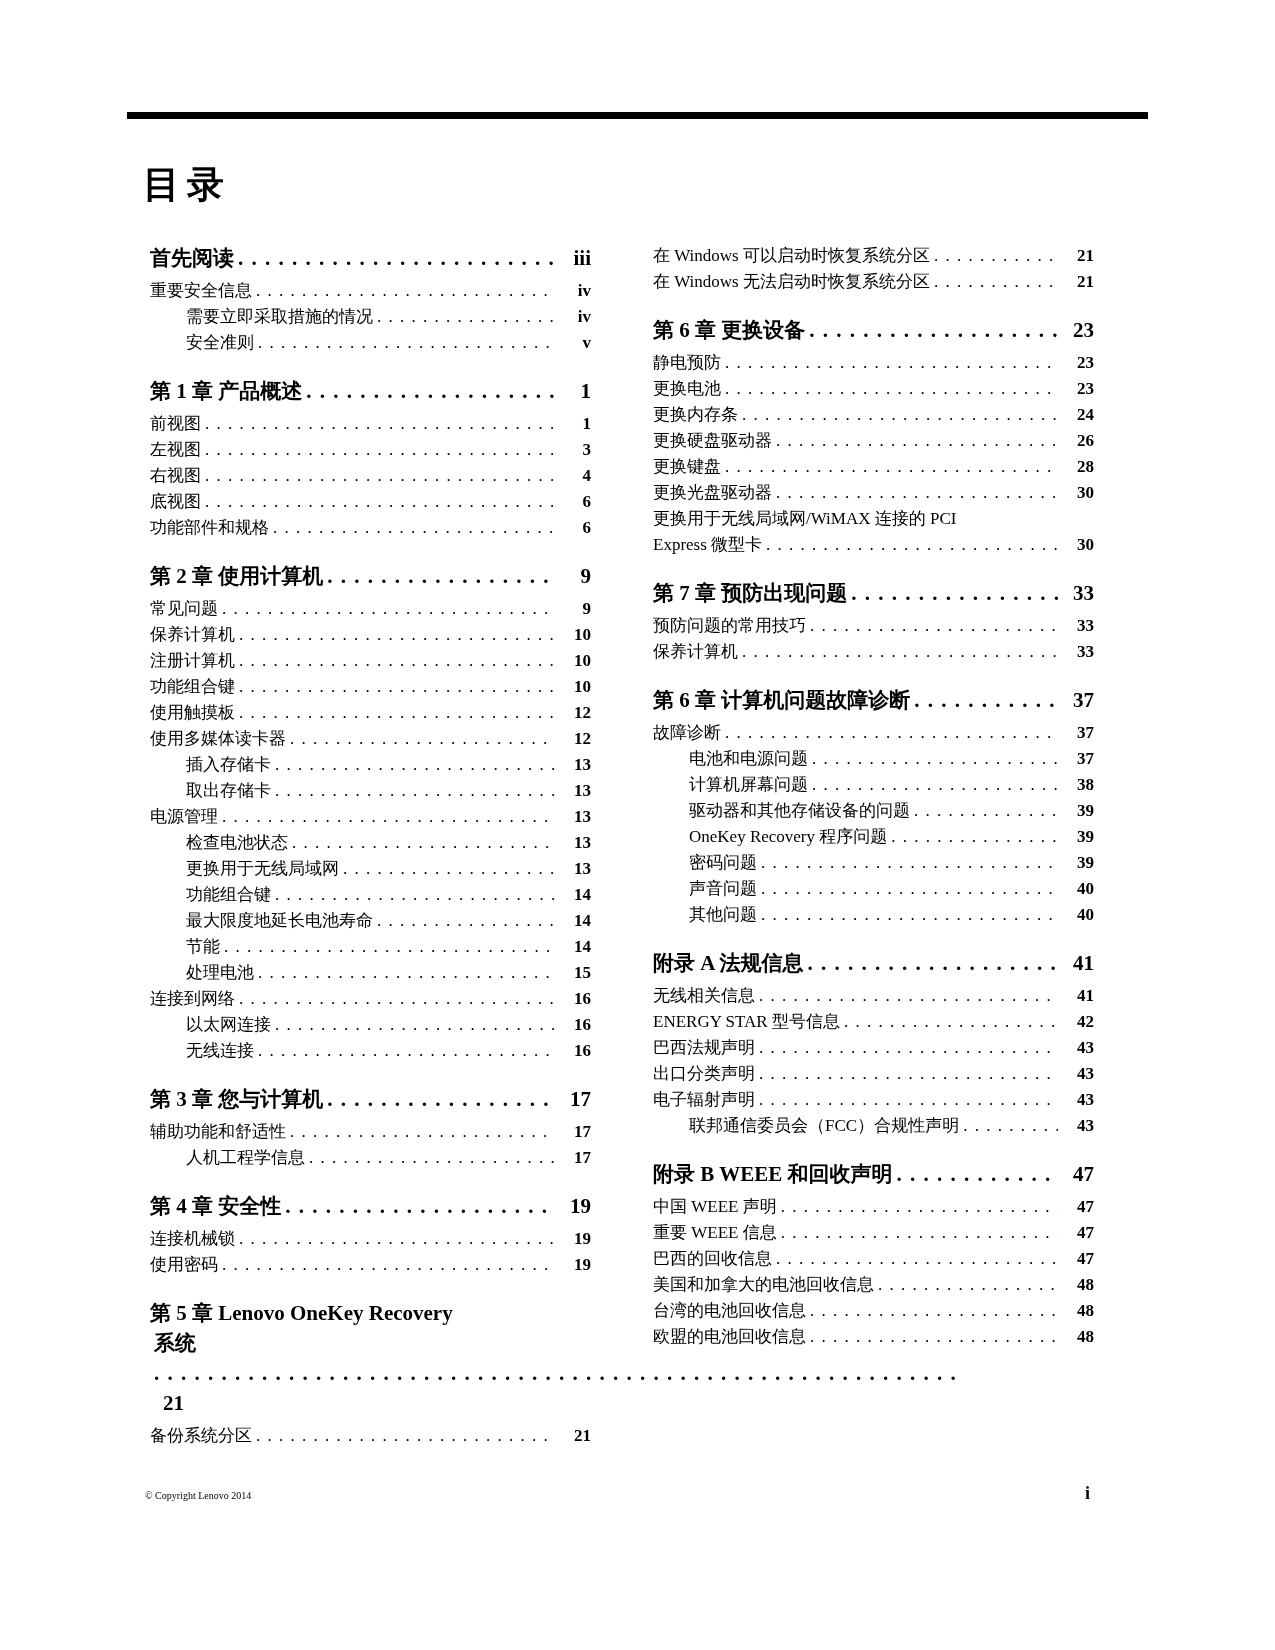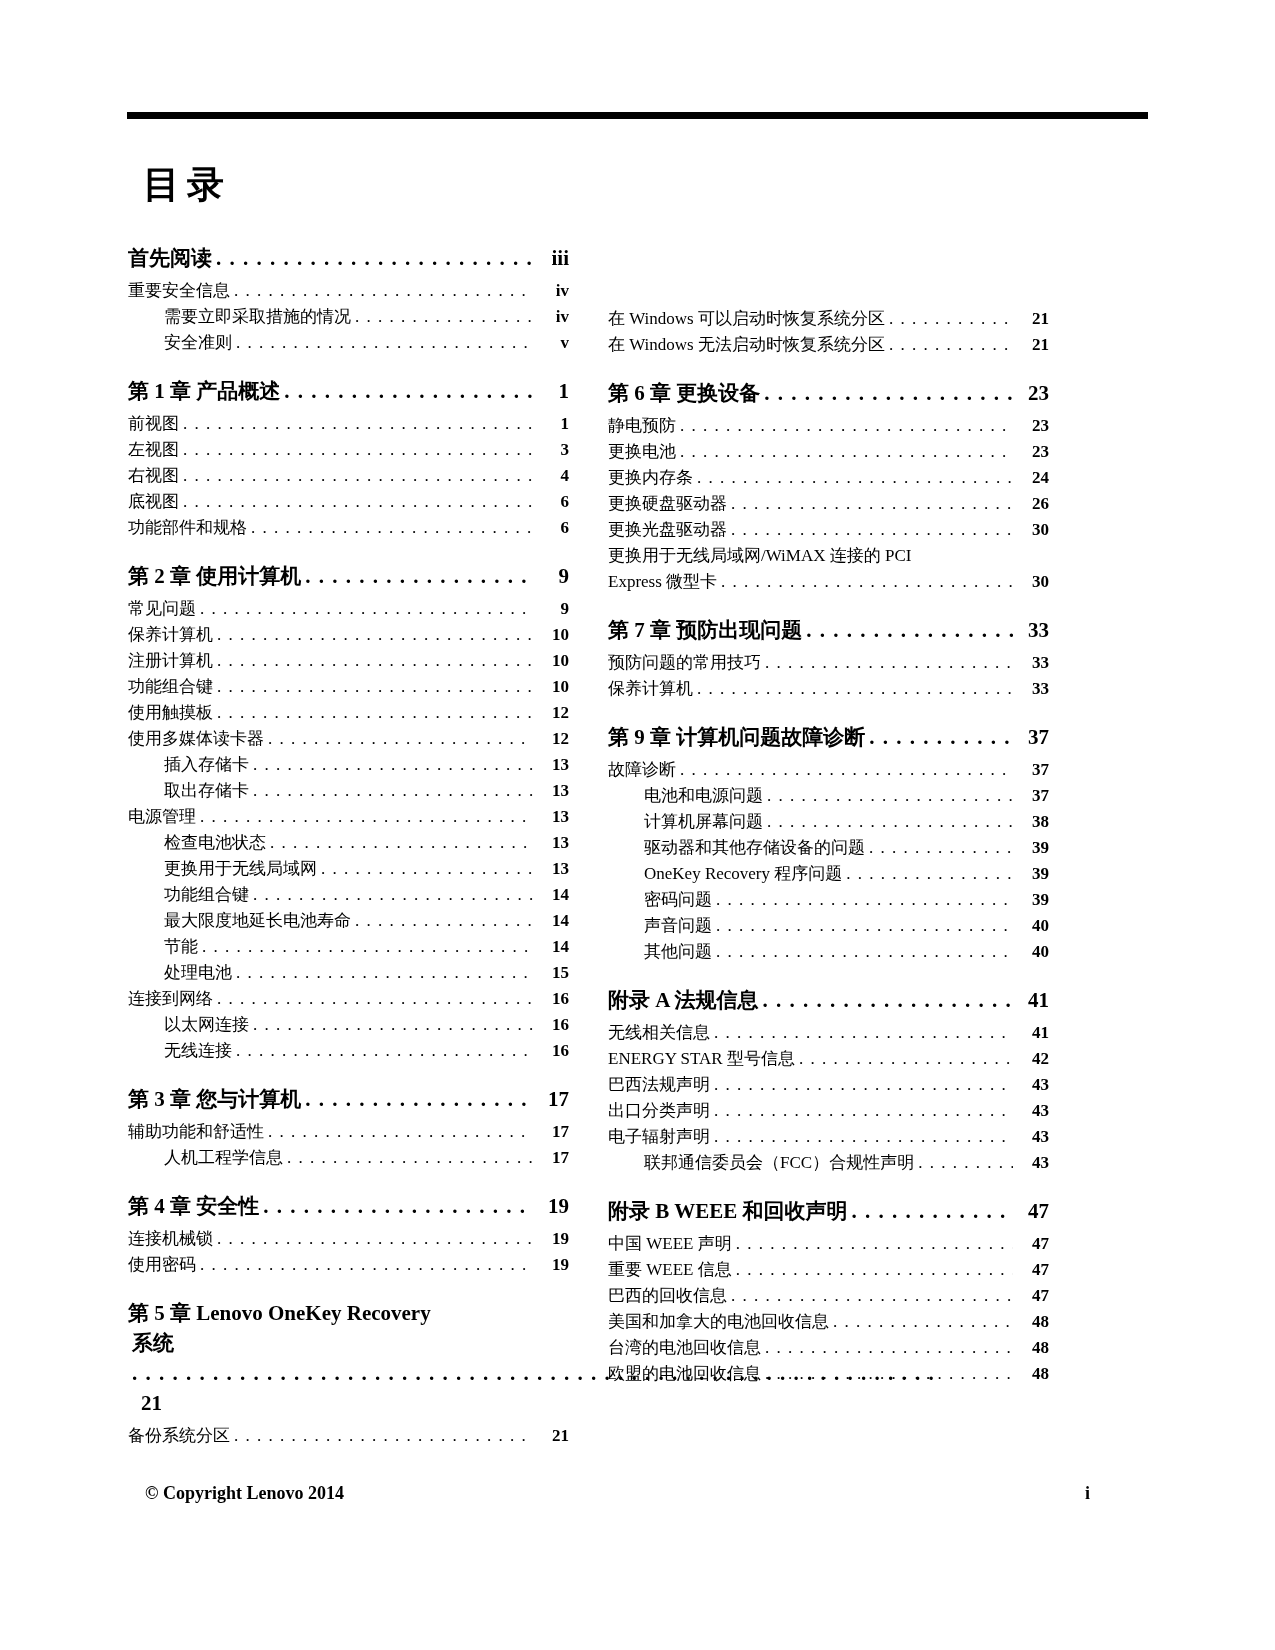--- a/index.html
+++ b/index.html
@@ -13,24 +13,24 @@
   }
   .top-rule {
     position: absolute; left: 127px; top: 112px;
     width: 1021px; height: 7px; background: #000;
   }
   .doc-title {
     position: absolute; left: 143px; top: 160px;
     font-size: 37px; font-weight: bold; letter-spacing: 7px;
   }
   .columns {
-    position: absolute; left: 128px; top: 243px;
+    position: absolute; left: 150px; top: 243px;
     width: 1003px;
-    display: flex; gap: 39px;
-    align-items: center;
+    display: flex; gap: 62px;
+    align-items: flex-start;
   }
   .col { width: 441px; }
 
   .toc-entry {
     display: flex; align-items: baseline;
     font-size: 17px; line-height: 26px;
     white-space: nowrap;
   }
   .toc-entry.sub { padding-left: 36px; }
   .toc-entry.chapter {
@@ -52,21 +52,21 @@
   .toc-entry .pnum {
     flex: 0 0 auto; min-width: 30px; text-align: right;
     font-weight: bold;
   }
 
   .footer {
     position: absolute; left: 145px; top: 1483px;
     width: 945px;
     display: flex; justify-content: space-between; align-items: baseline;
   }
-  .footer .copyright { font-size: 18px; font-weight: bold; }
+  .footer .copyright { font-size: 10px; font-weight: normal; }
   .footer .folio { font-size: 18px; font-weight: bold; }
 </style>
 </head>
 <body>
 
 <div class="page">
   <div class="top-rule"></div>
 
   <h1 class="doc-title">目录</h1>
 
@@ -291,20 +291,25 @@
           <span class="label">更换内存条</span>
           <span class="dots"></span>
           <span class="pnum">24</span>
         </div>
         <div class="toc-entry entry">
           <span class="label">更换硬盘驱动器</span>
           <span class="dots"></span>
           <span class="pnum">26</span>
         </div>
         <div class="toc-entry entry">
+          <span class="label">更换键盘</span>
+          <span class="dots"></span>
+          <span class="pnum">28</span>
+        </div>
+        <div class="toc-entry entry">
           <span class="label">更换光盘驱动器</span>
           <span class="dots"></span>
           <span class="pnum">30</span>
         </div>
         <div class="toc-entry entry wrap-first">
           <span class="label">更换用于无线局域网/WiMAX 连接的 PCI</span>
         </div>
         <div class="toc-entry entry">
           <span class="label">Express 微型卡</span>
           <span class="dots"></span>
@@ -319,21 +324,21 @@
           <span class="label">预防问题的常用技巧</span>
           <span class="dots"></span>
           <span class="pnum">33</span>
         </div>
         <div class="toc-entry entry">
           <span class="label">保养计算机</span>
           <span class="dots"></span>
           <span class="pnum">33</span>
         </div>
         <div class="toc-entry chapter">
-          <span class="label">第 9 章 计算机问题故障诊断</span>
+          <span class="label">第 6 章 计算机问题故障诊断</span>
           <span class="dots"></span>
           <span class="pnum">37</span>
         </div>
         <div class="toc-entry entry">
           <span class="label">故障诊断</span>
           <span class="dots"></span>
           <span class="pnum">37</span>
         </div>
         <div class="toc-entry sub">
           <span class="label">电池和电源问题</span>

